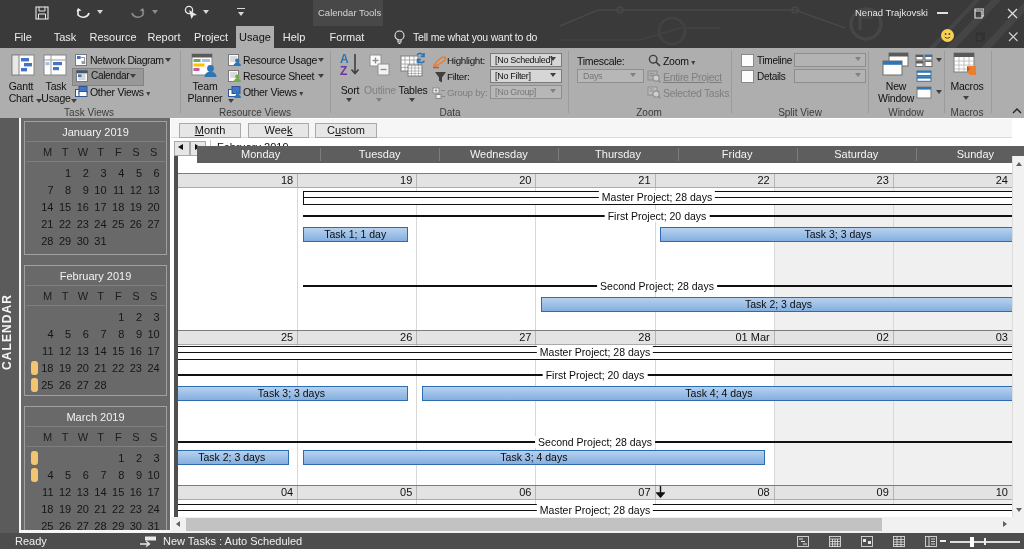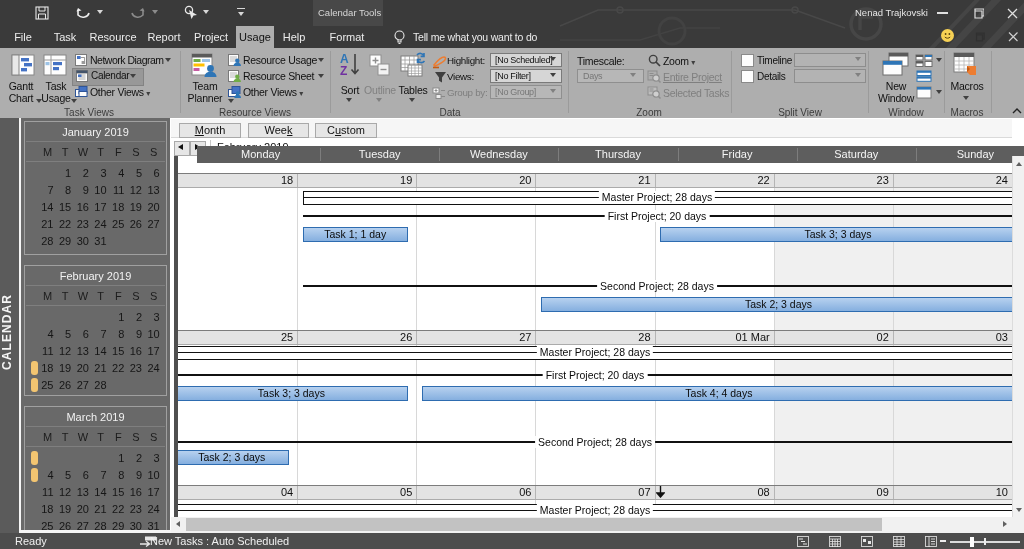--- a/index.html
+++ b/index.html
@@ -269,21 +269,21 @@
   <svg class="a" style="left:432px;top:7px" width="15" height="14" viewBox="0 0 15 14">
     <path d="M2 10 c4 -5 7 -8 10 -8 c2 0 2 2 0.5 3.5 c-2 2 -6 4 -9.5 5.5 z" fill="none" stroke="#ed7d31" stroke-width="1.6"></path>
     <path d="M1 12.5 h6" stroke="#c55a11" stroke-width="1.6"></path>
   </svg>
   <div class="a rtxt" style="left:447px;top:6px;font-size:9.8px;">Highlight:</div>
   <div class="a dd" style="left:490px;top:5px;width:66px;height:12px;padding:0 0 0 4px;">[No Scheduled]</div>
   <div class="a arr" style="left:550px;top:9px;"></div>
   <svg class="a" style="left:434px;top:23px" width="13" height="13" viewBox="0 0 13 13">
     <path d="M1 1 h11 L8 6.5 v5 l-3 -1.8 v-3.2 z" fill="#3f3f3f"></path>
   </svg>
-  <div class="a rtxt" style="left:447px;top:22px;font-size:9.8px;">Views:</div>
+  <div class="a rtxt" style="left:447px;top:22px;font-size:9.8px;">Filter:</div>
   <div class="a dd" style="left:490px;top:21px;width:66px;height:12px;padding:0 0 0 4px;">[No Filter]</div>
   <div class="a arr" style="left:550px;top:25px;"></div>
   <svg class="a" style="left:432px;top:39px" width="14" height="13" viewBox="0 0 14 13">
     <rect x="1" y="1" width="6" height="5" fill="#fdfdfd" stroke="#8a8a8a"></rect>
     <path d="M2.5 3.5 h3 M4 2 v3" stroke="#8a8a8a" stroke-width="1"></path>
     <rect x="4" y="7.5" width="5" height="4" fill="#ededed" stroke="#8a8a8a"></rect>
     <path d="M9 3.5 h4 M9 9.5 h4" stroke="#8a8a8a" stroke-width="1"></path>
   </svg>
   <div class="a rtxt rgray" style="left:447px;top:38px;font-size:9.8px;">Group by:</div>
   <div class="a dd" style="left:490px;top:37px;width:66px;height:12px;padding:0 0 0 4px;background:#b7b7b7;border-color:#8f8f8f;color:#777;">[No Group]</div>
@@ -644,20 +644,21 @@
       <div class="a sumbar" style="left:-3px;top:173px;width:838.4px;"></div>
       <div class="a sumline" style="left:-2px;top:178.6px;width:839px;"></div>
       <div class="a plabel" style="left:417px;top:179.4px;">Master Project; 28 days</div>
       <div class="a sumline" style="left:0px;top:201px;width:834px;"></div>
       <div class="a plabel" style="left:417px;top:201.7px;">First Project; 20 days</div>
       <div class="a tb" style="left:-3px;top:213px;width:230.8px;">Task 3; 3 days</div>
       <div class="a tb" style="left:243.8px;top:213px;width:592.2px;">Task 4; 4 days</div>
       <div class="a sumline" style="left:0px;top:268px;width:834px;"></div>
       <div class="a plabel" style="left:417px;top:268.7px;">Second Project; 28 days</div>
       <div class="a tb" style="left:-3px;top:277px;width:111.64px;">Task 2; 3 days</div>
+      <div class="a tb" style="left:124.64px;top:277px;width:460.56000000000006px;">Task 3; 4 days</div>
       <div class="a sumbar" style="left:-3px;top:331px;width:838.4px;"></div>
       <div class="a sumline" style="left:-2px;top:336.6px;width:839px;"></div>
       <div class="a plabel" style="left:417px;top:337.4px;">Master Project; 28 days</div>
       <svg class="a" style="left:478px;top:313px" width="9" height="12">
         <path d="M4.5 0 v9 M4.5 11 l-3.5 -4 h7 z" stroke="#111" fill="#111" stroke-width="1.4"></path>
       </svg>
     </div>
   <div id="vscroll" class="a" style="top:38px;height:361px;">
     <div class="a" style="left:3px;top:6px;width:0;height:0;border-left:3px solid transparent;border-right:3px solid transparent;border-bottom:4px solid #606060;"></div>
     <div class="a" style="left:3px;top:352px;width:0;height:0;border-left:3px solid transparent;border-right:3px solid transparent;border-top:4px solid #606060;"></div>
@@ -669,21 +670,21 @@
   </div>
 </div>
 
 <div class="a" style="left:1012px;top:517px;width:12px;height:16px;background:#f1f1f1;"></div>
 <div id="status" class="a">
   <div class="a stxt" style="left:15px;">Ready</div>
   <svg class="a" style="left:139px;top:3px" width="18" height="11" viewBox="0 0 18 11">
     <rect x="6" y="0.5" width="11" height="4" fill="#e8e8e8"></rect>
     <path d="M1 8 h9 M7 5 l3.5 3 L7 10.5" stroke="#e8e8e8" stroke-width="1.3" fill="none"></path>
   </svg>
-  <div class="a stxt" style="left:150px;">New Tasks : Auto Scheduled</div>
+  <div class="a stxt" style="left:163px;">New Tasks : Auto Scheduled</div>
   <div id="sicons">
       <svg class="a" style="left:797px;top:2.5px" width="12" height="11" viewBox="0 0 12 11">
         <rect x="0.5" y="0.5" width="11" height="10" fill="none" stroke="#dadada" stroke-width="0.9"></rect>
         <path d="M2 3 h4 M4 5.5 h4 M6 8 h4" stroke="#e6e6e6"></path>
       </svg>
       <svg class="a" style="left:829px;top:2.5px" width="12" height="11" viewBox="0 0 12 11">
         <rect x="0.5" y="0.5" width="11" height="10" fill="none" stroke="#dadada" stroke-width="0.9"></rect>
         <path d="M1 3 h10 M3.5 3 v8 M6 3 v8 M8.5 3 v8 M1 5.5 h10 M1 8 h10" stroke="#e6e6e6" stroke-width="0.8"></path>
       </svg>
       <svg class="a" style="left:861px;top:2.5px" width="12" height="11" viewBox="0 0 12 11">

